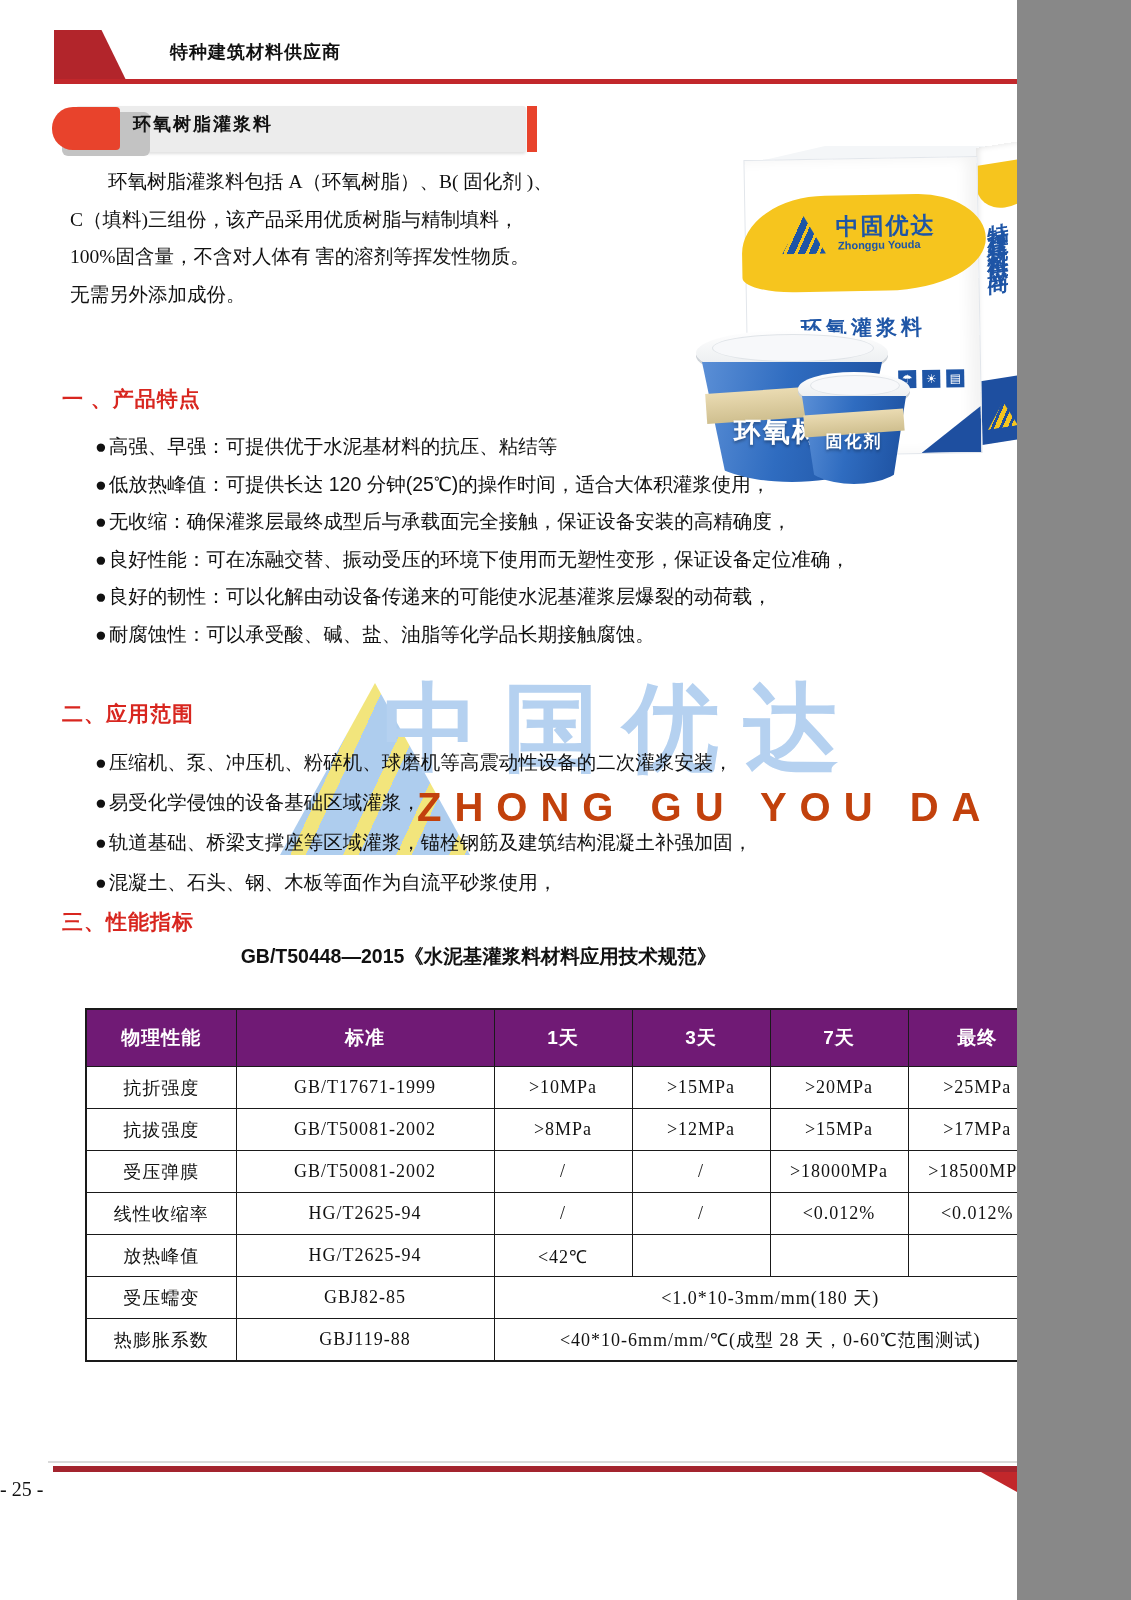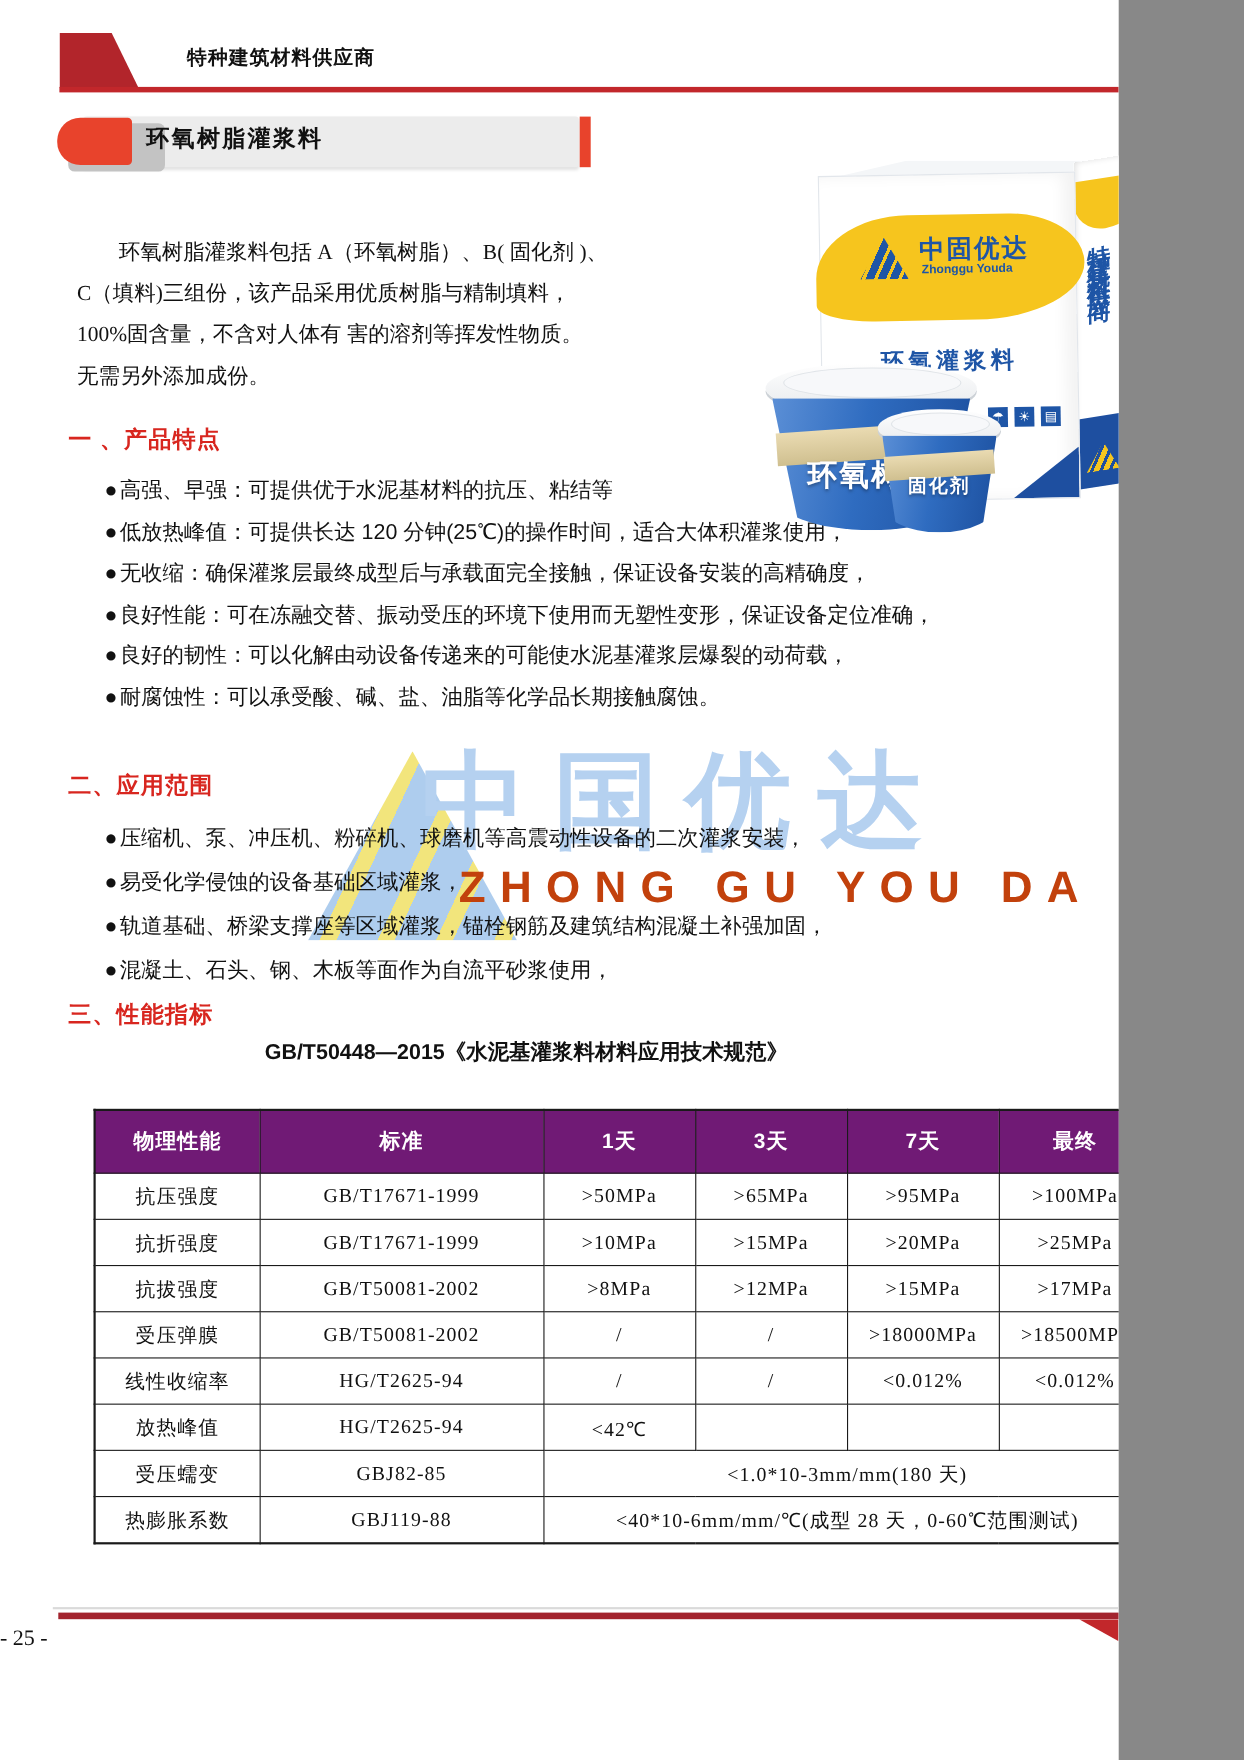--- a/index.html
+++ b/index.html
@@ -12,28 +12,28 @@
         clip-path:polygon(0 0,66% 0,100% 100%,0 100%);}
   .hdr-supplier{position:absolute;left:170px;top:40px;font-size:18px;font-weight:bold;letter-spacing:1px;}
   .hdr-line{position:absolute;left:54px;right:0;top:79px;height:5px;background:#C2272B;}
 
   
   .titlebar-band{position:absolute;left:76px;top:106px;width:450px;height:46px;background:#ECECEC;
         border-radius:3px;box-shadow:0 2px 3px rgba(0,0,0,.12);}
   .titlebar-pill-shadow{position:absolute;left:62px;top:112px;width:88px;height:44px;background:#C3C3C3;border-radius:6px;}
   .titlebar-pill{position:absolute;left:52px;top:107px;width:68px;height:43px;background:#E8432C;
         border-radius:21px 4px 4px 21px;}
-  .title-text{position:absolute;left:133px;top:112px;font-size:21px;font-weight:bold;letter-spacing:2px;}
+  .title-text{position:absolute;left:133px;top:112px;font-size:18px;font-weight:bold;letter-spacing:2px;}
   .titlebar-endbar{position:absolute;left:527px;top:106px;width:10px;height:46px;background:#E8432C;}
 
   
   .intro{position:absolute;left:70px;top:163px;width:590px;font-size:19.5px;
         font-family:"Liberation Serif",serif;z-index:1;}
   .intro .line{height:37.5px;line-height:37.5px;white-space:nowrap;}
-  .intro .line.first{text-indent:38px;margin-top:48px;}
+  .intro .line.first{text-indent:38px;}
 
   
   .product{position:absolute;left:690px;top:140px;width:430px;height:348px;z-index:2;}
   .box-side{position:absolute;left:286px;top:8px;width:72px;height:298px;background:#ffffff;
         border-right:14px solid #1E4FA0;transform:skewY(-9deg);transform-origin:left top;
         box-shadow:inset 2px 0 6px rgba(0,0,0,.12);}
   .box-side .side-yellow{position:absolute;left:0;top:18px;width:100%;height:46px;background:#F6C51E;
         border-radius:0 0 60% 40%/0 0 100% 60%;}
   .box-side .side-text{position:absolute;left:8px;top:62px;writing-mode:vertical-rl;
         font-size:21px;font-weight:bold;color:#1E55A6;letter-spacing:6px;}
@@ -225,28 +225,20 @@
         <th>物理性能</th>
         <th>标准</th>
         <th>1天</th>
         <th>3天</th>
         <th>7天</th>
         <th>最终</th>
       </tr>
     </thead>
     <tbody>
       <tr>
-        <td>抗压强度</td>
-        <td>GB/T17671-1999</td>
-        <td>&gt;50MPa</td>
-        <td>&gt;65MPa</td>
-        <td>&gt;95MPa</td>
-        <td>&gt;100MPa</td>
-      </tr>
-      <tr>
         <td>抗折强度</td>
         <td>GB/T17671-1999</td>
         <td>&gt;10MPa</td>
         <td>&gt;15MPa</td>
         <td>&gt;20MPa</td>
         <td>&gt;25MPa</td>
       </tr>
       <tr>
         <td>抗拔强度</td>
         <td>GB/T50081-2002</td>

